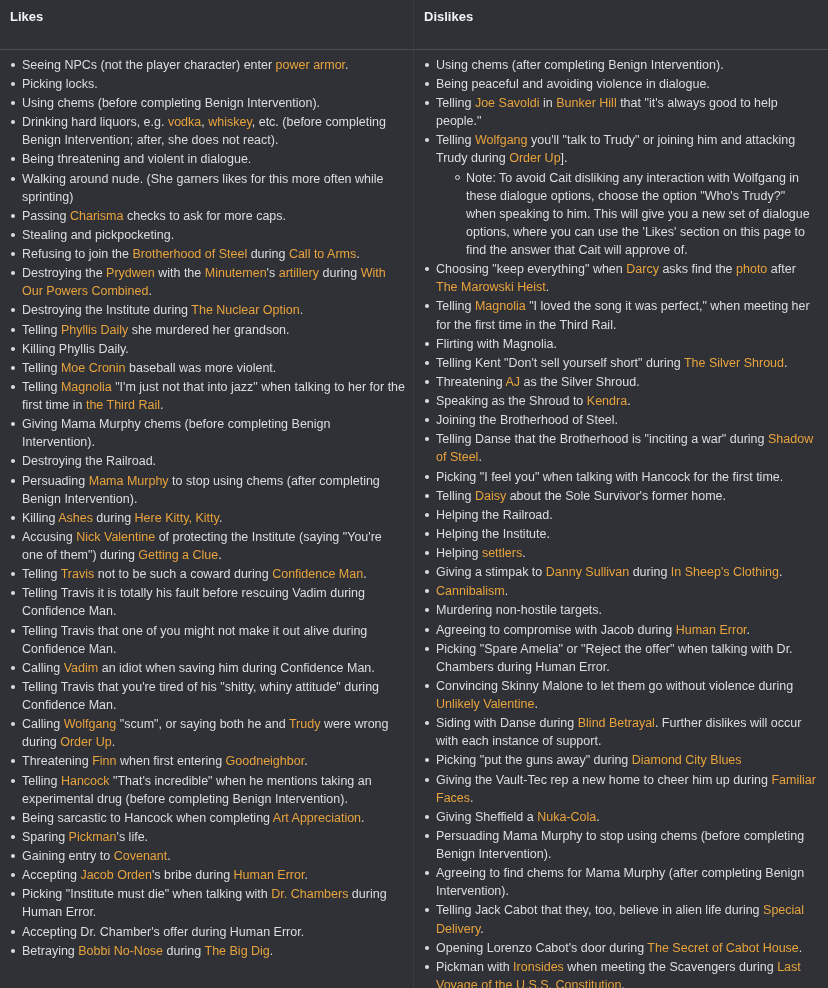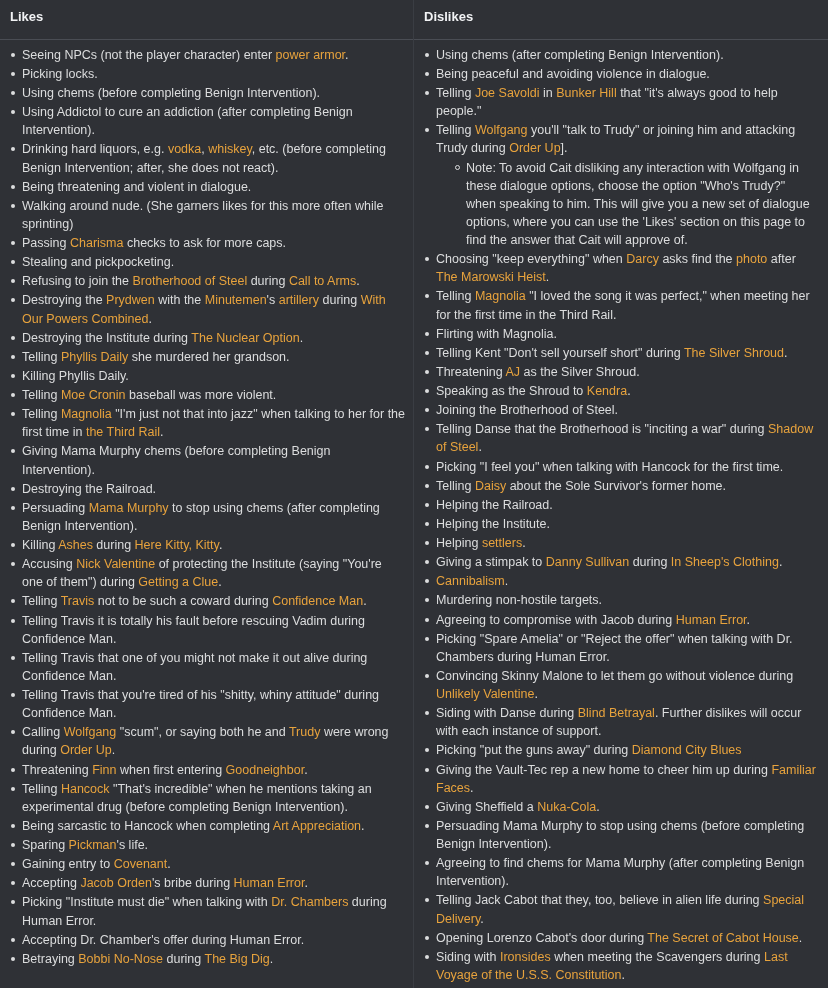--- a/index.html
+++ b/index.html
@@ -24,21 +24,21 @@
     width: 414px;
     box-sizing: border-box;
     padding: 0;
     position: relative;
   }
   .col-left { border-right: 1px solid #3a3d43; }
   .col-head {
     font-weight: bold;
     font-size: 13px;
     color: #f2f3f5;
-    padding: 8px 10px 12px 10px;
+    padding: 8px 10px 22px 10px;
     border-bottom: 1px solid #4a4d54;
   }
   ul.list {
     list-style: none;
     margin: 0;
     padding: 6px 8px 8px 8px;
   }
   ul.list > li,
   ul.sub > li {
     position: relative;
@@ -80,41 +80,41 @@
 </head>
 <body>
 
 <div class="wrap">
   <div class="col col-left">
     <div class="col-head">Likes</div>
     <ul class="list">
         <li><span>Seeing NPCs (not the player character) enter </span><a class="lnk" href="#">power armor</a><span>.</span></li>
         <li><span>Picking locks.</span></li>
         <li><span>Using chems (before completing Benign Intervention).</span></li>
-        <li><span>Using Addictol to cure an addiction (after completing Benign Intervention).</span></li>
         <li><span>Drinking hard liquors, e.g. </span><a class="lnk" href="#">vodka</a><span>, </span><a class="lnk" href="#">whiskey</a><span>, etc. (before completing Benign Intervention; after, she does not react).</span></li>
         <li><span>Being threatening and violent in dialogue.</span></li>
         <li><span>Walking around nude. (She garners likes for this more often while sprinting)</span></li>
         <li><span>Passing </span><a class="lnk" href="#">Charisma</a><span> checks to ask for more caps.</span></li>
         <li><span>Stealing and pickpocketing.</span></li>
         <li><span>Refusing to join the </span><a class="lnk" href="#">Brotherhood of Steel</a><span> during </span><a class="lnk" href="#">Call to Arms</a><span>.</span></li>
         <li><span>Destroying the </span><a class="lnk it" href="#">Prydwen</a><span> with the </span><a class="lnk" href="#">Minutemen</a><span>'s </span><a class="lnk" href="#">artillery</a><span> during </span><a class="lnk" href="#">With Our Powers Combined</a><span>.</span></li>
         <li><span>Destroying the Institute during </span><a class="lnk" href="#">The Nuclear Option</a><span>.</span></li>
         <li><span>Telling </span><a class="lnk" href="#">Phyllis Daily</a><span> she murdered her grandson.</span></li>
         <li><span>Killing Phyllis Daily.</span></li>
         <li><span>Telling </span><a class="lnk" href="#">Moe Cronin</a><span> baseball was more violent.</span></li>
         <li><span>Telling </span><a class="lnk" href="#">Magnolia</a><span> "I'm just not that into jazz" when talking to her for the first time in </span><a class="lnk" href="#">the Third Rail</a><span>.</span></li>
         <li><span>Giving Mama Murphy chems (before completing Benign Intervention).</span></li>
         <li><span>Destroying the Railroad.</span></li>
         <li><span>Persuading </span><a class="lnk" href="#">Mama Murphy</a><span> to stop using chems (after completing Benign Intervention).</span></li>
         <li><span>Killing </span><a class="lnk" href="#">Ashes</a><span> during </span><a class="lnk" href="#">Here Kitty, Kitty</a><span>.</span></li>
         <li><span>Accusing </span><a class="lnk" href="#">Nick Valentine</a><span> of protecting the Institute (saying "You're one of them") during </span><a class="lnk" href="#">Getting a Clue</a><span>.</span></li>
         <li><span>Telling </span><a class="lnk" href="#">Travis</a><span> not to be such a coward during </span><a class="lnk" href="#">Confidence Man</a><span>.</span></li>
         <li><span>Telling Travis it is totally his fault before rescuing Vadim during Confidence Man.</span></li>
         <li><span>Telling Travis that one of you might not make it out alive during Confidence Man.</span></li>
+        <li><span>Calling </span><a class="lnk" href="#">Vadim</a><span> an idiot when saving him during Confidence Man.</span></li>
         <li><span>Telling Travis that you're tired of his "shitty, whiny attitude" during Confidence Man.</span></li>
         <li><span>Calling </span><a class="lnk" href="#">Wolfgang</a><span> "scum", or saying both he and </span><a class="lnk" href="#">Trudy</a><span> were wrong during </span><a class="lnk" href="#">Order Up</a><span>.</span></li>
         <li><span>Threatening </span><a class="lnk" href="#">Finn</a><span> when first entering </span><a class="lnk" href="#">Goodneighbor</a><span>.</span></li>
         <li><span>Telling </span><a class="lnk" href="#">Hancock</a><span> "That's incredible" when he mentions taking an experimental drug (before completing Benign Intervention).</span></li>
         <li><span>Being sarcastic to Hancock when completing </span><a class="lnk it" href="#">Art Appreciation</a><span>.</span></li>
         <li><span>Sparing </span><a class="lnk" href="#">Pickman</a><span>'s life.</span></li>
         <li><span>Gaining entry to </span><a class="lnk" href="#">Covenant</a><span>.</span></li>
         <li><span>Accepting </span><a class="lnk" href="#">Jacob Orden</a><span>'s bribe during </span><a class="lnk" href="#">Human Error</a><span>.</span></li>
         <li><span>Picking "Institute must die" when talking with </span><a class="lnk" href="#">Dr. Chambers</a><span> during Human Error.</span></li>
         <li><span>Accepting Dr. Chamber's offer during Human Error.</span></li>
@@ -150,17 +150,17 @@
         <li><span>Picking "Spare Amelia" or "Reject the offer" when talking with Dr. Chambers during Human Error.</span></li>
         <li><span>Convincing Skinny Malone to let them go without violence during </span><a class="lnk" href="#">Unlikely Valentine</a><span>.</span></li>
         <li><span>Siding with Danse during </span><a class="lnk" href="#">Blind Betrayal</a><span>. Further dislikes will occur with each instance of support.</span></li>
         <li><span>Picking "put the guns away" during </span><a class="lnk" href="#">Diamond City Blues</a></li>
         <li><span>Giving the Vault-Tec rep a new home to cheer him up during </span><a class="lnk" href="#">Familiar Faces</a><span>.</span></li>
         <li><span>Giving Sheffield a </span><a class="lnk" href="#">Nuka-Cola</a><span>.</span></li>
         <li><span>Persuading Mama Murphy to stop using chems (before completing Benign Intervention).</span></li>
         <li><span>Agreeing to find chems for Mama Murphy (after completing Benign Intervention).</span></li>
         <li><span>Telling Jack Cabot that they, too, believe in alien life during </span><a class="lnk" href="#">Special Delivery</a><span>.</span></li>
         <li><span>Opening Lorenzo Cabot's door during </span><a class="lnk" href="#">The Secret of Cabot House</a><span>.</span></li>
-        <li><span>Siding with </span><a class="lnk" href="#">Ironsides</a><span> when meeting the Scavengers during </span><a class="lnk" href="#">Last Voyage of the U.S.S. Constitution</a><span>.</span></li>
+        <li><span>Pickman with </span><a class="lnk" href="#">Ironsides</a><span> when meeting the Scavengers during </span><a class="lnk" href="#">Last Voyage of the U.S.S. Constitution</a><span>.</span></li>
         <li><span>Helping to repair the ship for takeoff during Last Voyage of the U.S.S. </span></li>
       </ul>
   </div>
 </div>
 
 </body></html>

